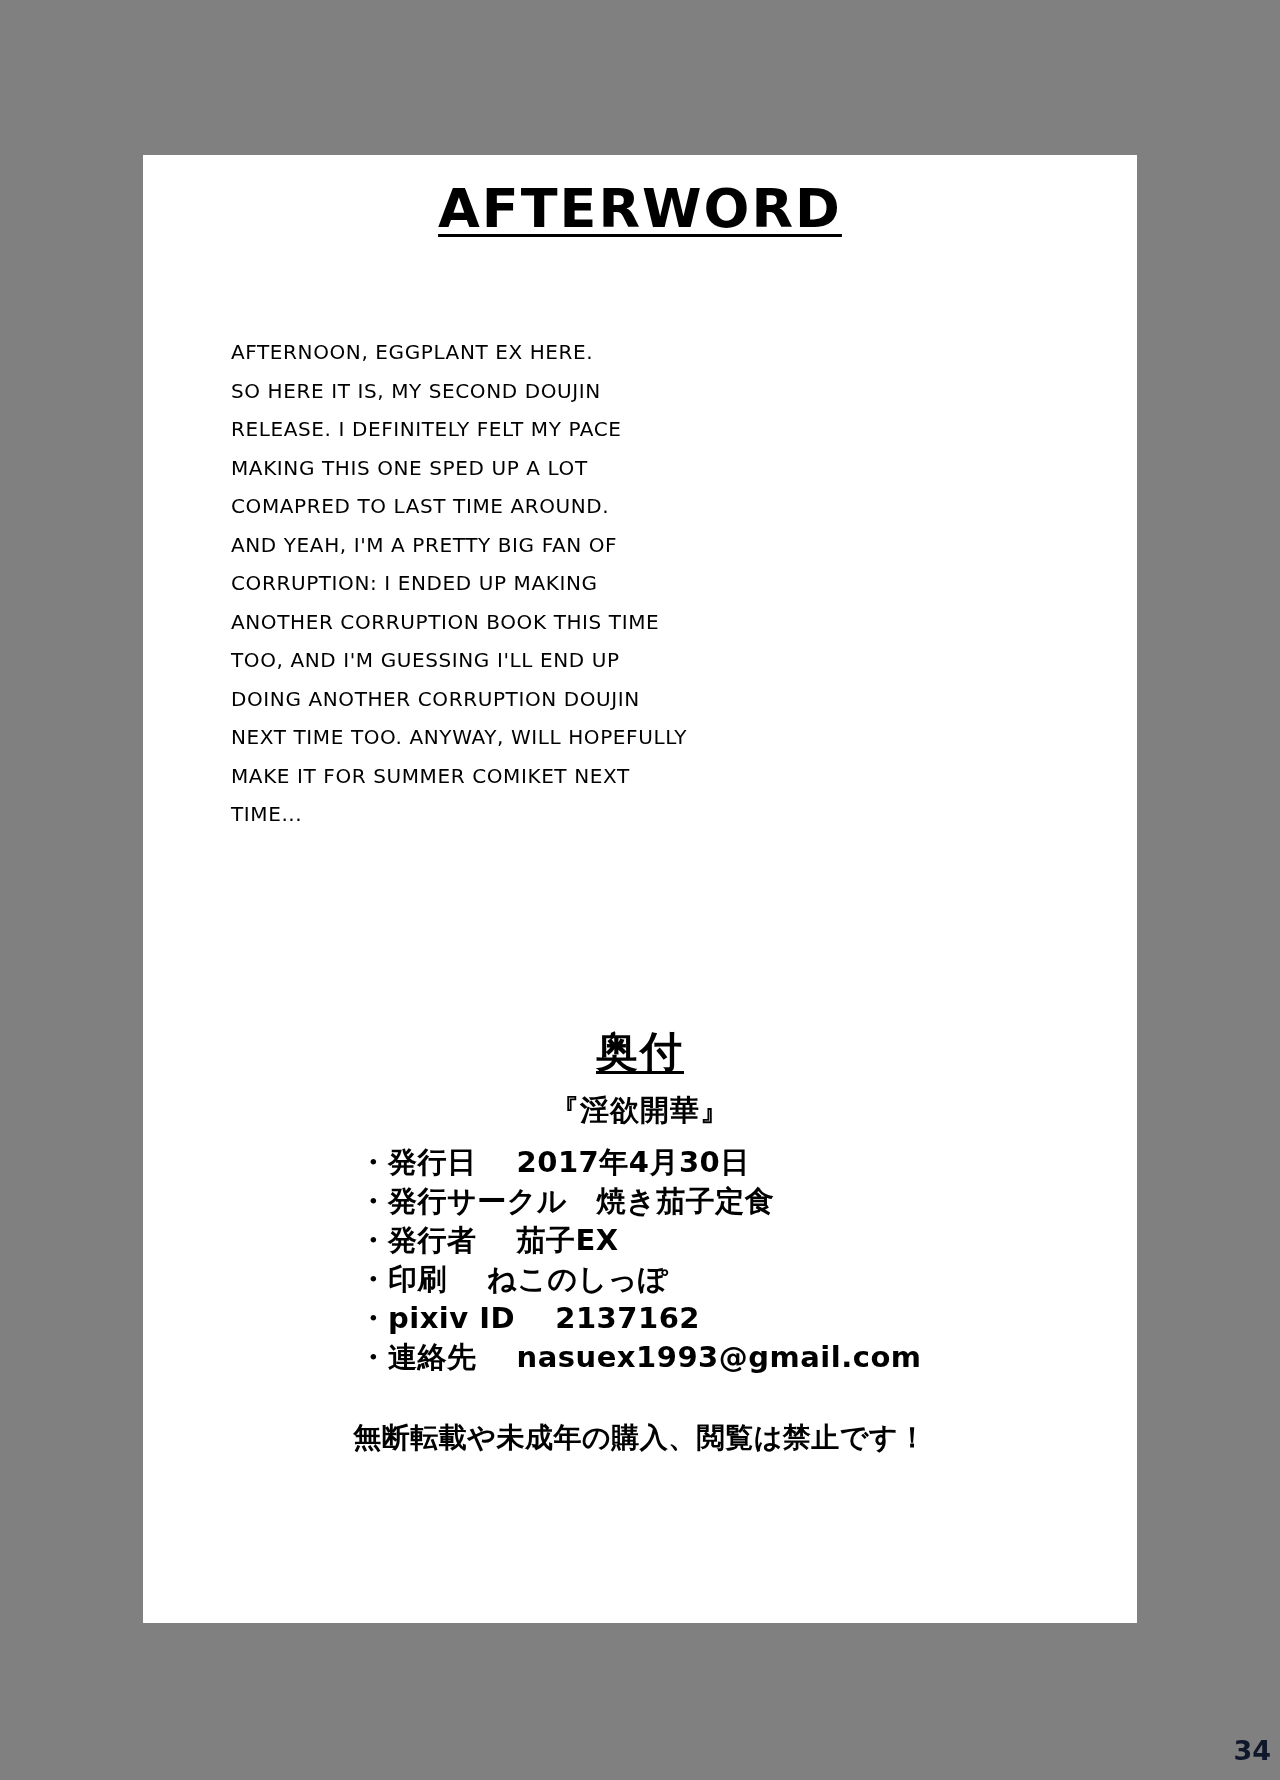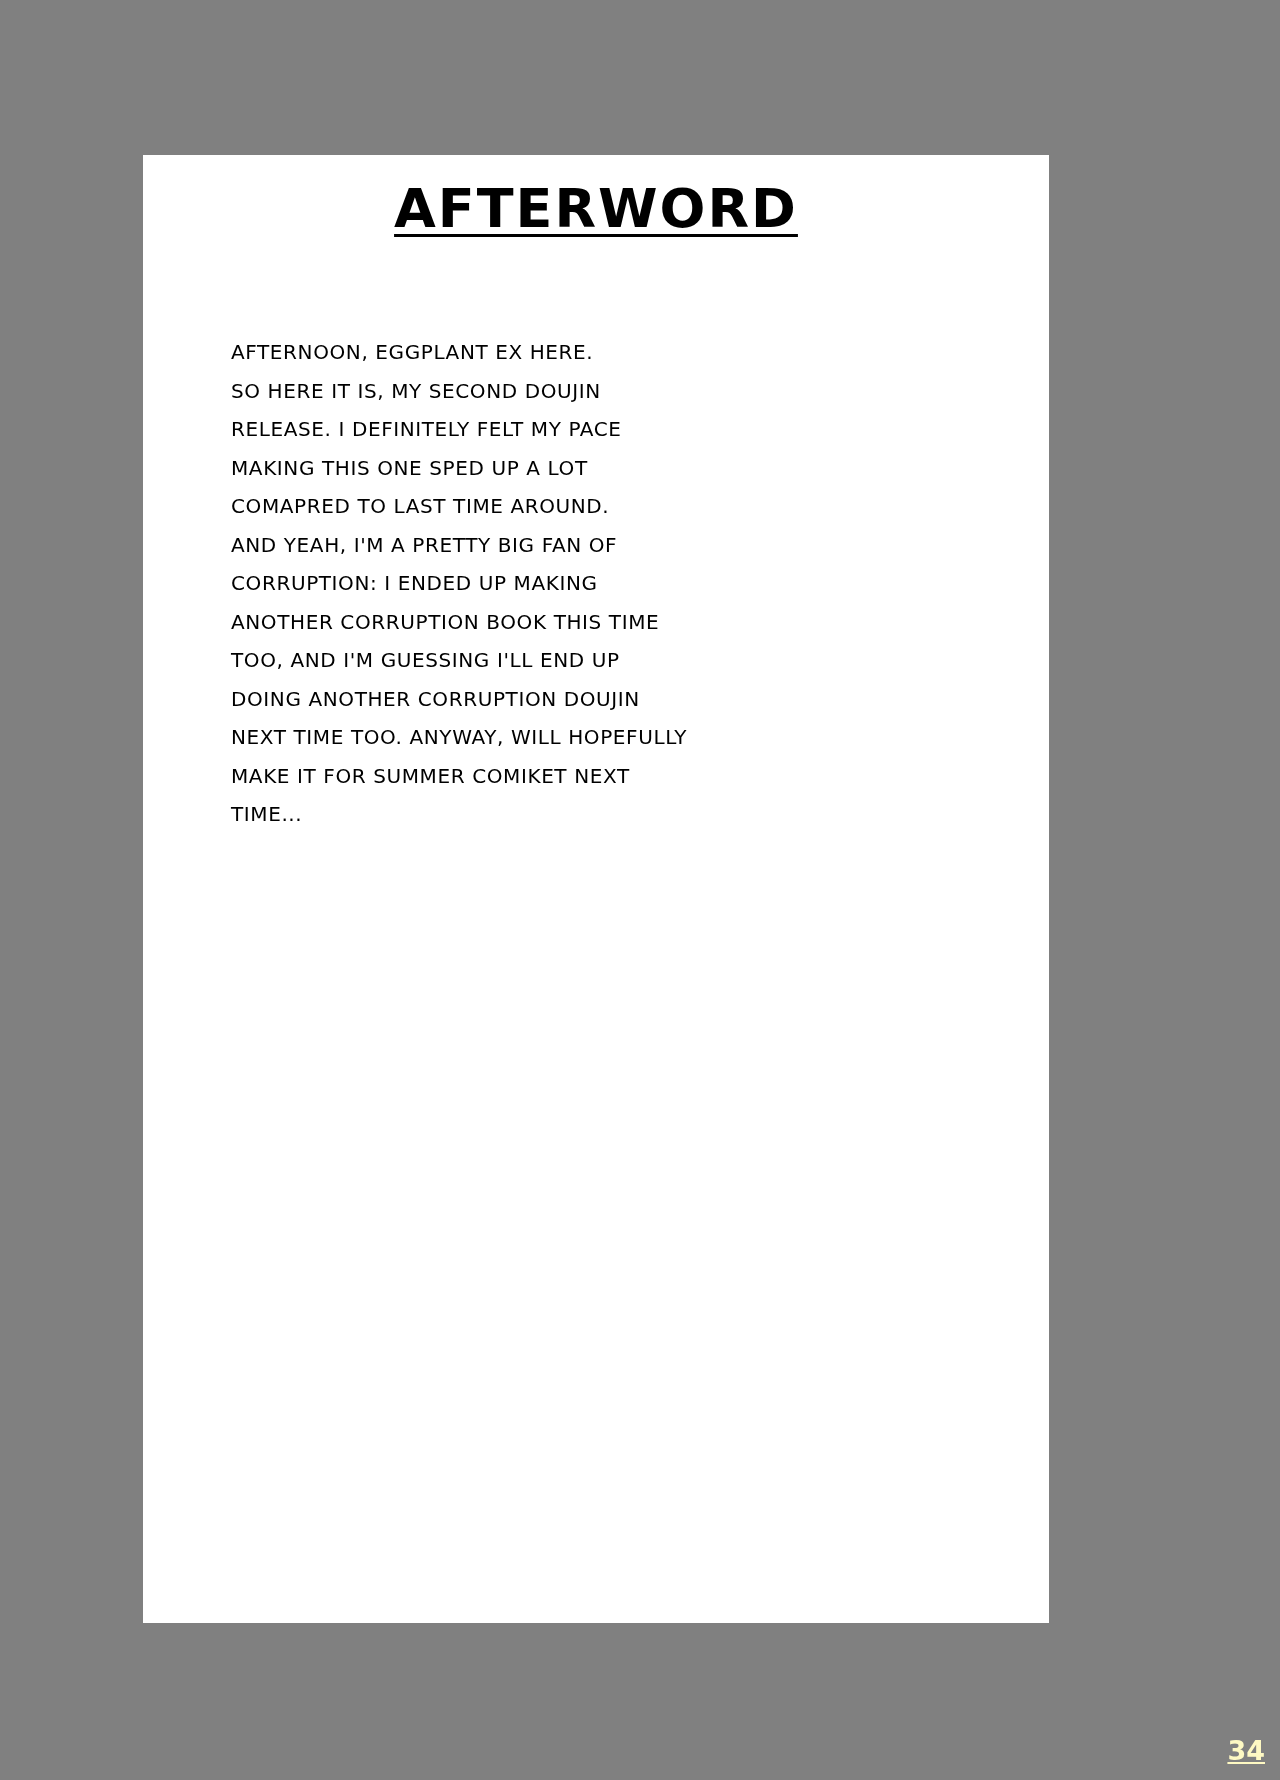--- a/index.html
+++ b/index.html
@@ -12,21 +12,21 @@
     background: #808080;
     font-family: "Liberation Sans", sans-serif;
     overflow: hidden;
     position: relative;
   }
 
   .page {
     position: absolute;
     left: 143px;
     top: 155px;
-    width: 906px;
+    width: 994px;
     height: 1468px;
     background: #ffffff;
   }
 
   .afterword-title {
     text-align: center;
     font-family: "DejaVu Sans", sans-serif;
     font-size: 54px;
     font-weight: bold;
     letter-spacing: 2px;
@@ -91,27 +91,26 @@
   .colophon-notice {
     margin-top: 42px;
     font-family: "DejaVu Sans", sans-serif;
     font-size: 28px;
     font-weight: bold;
     letter-spacing: 0.5px;
   }
 
   .page-number {
     position: absolute;
-    right: 15px;
+    right: 9px;
     bottom: 14px;
-    color: #fef9c3;
+    color: #0f172a;
     font-family: "DejaVu Sans", sans-serif;
     font-size: 27px;
     font-weight: bold;
-    text-decoration: underline;
   }
 </style>
 </head>
 <body>
 
 <div class="page">
 
   <div class="afterword-title">AFTERWORD</div>
 
   <div class="afterword-body">AFTERNOON, EGGPLANT EX HERE.
@@ -121,16 +120,32 @@
 COMAPRED TO LAST TIME AROUND.
 AND YEAH, I'M A PRETTY BIG FAN OF
 CORRUPTION: I ENDED UP MAKING
 ANOTHER CORRUPTION BOOK THIS TIME
 TOO, AND I'M GUESSING I'LL END UP
 DOING ANOTHER CORRUPTION DOUJIN
 NEXT TIME TOO. ANYWAY, WILL HOPEFULLY
 MAKE IT FOR SUMMER COMIKET NEXT
 TIME...</div>
 
+  <div class="colophon">
+    <div class="colophon-title">奥付</div>
+
+    <div class="colophon-work">『淫欲開華』</div>
+
+    <ul class="colophon-list">
+      <li>・発行日　 2017年4月30日</li>
+      <li>・発行サークル　焼き茄子定食</li>
+      <li>・発行者　 茄子EX</li>
+      <li>・印刷　 ねこのしっぽ</li>
+      <li>・pixiv ID　 2137162</li>
+      <li>・連絡先　 nasuex1993@gmail.com</li>
+    </ul>
+
+    <div class="colophon-notice">無断転載や未成年の購入、閲覧は禁止です！</div>
+  </div>
 
 </div>
 
 <div class="page-number">34</div>
 
 </body></html>

